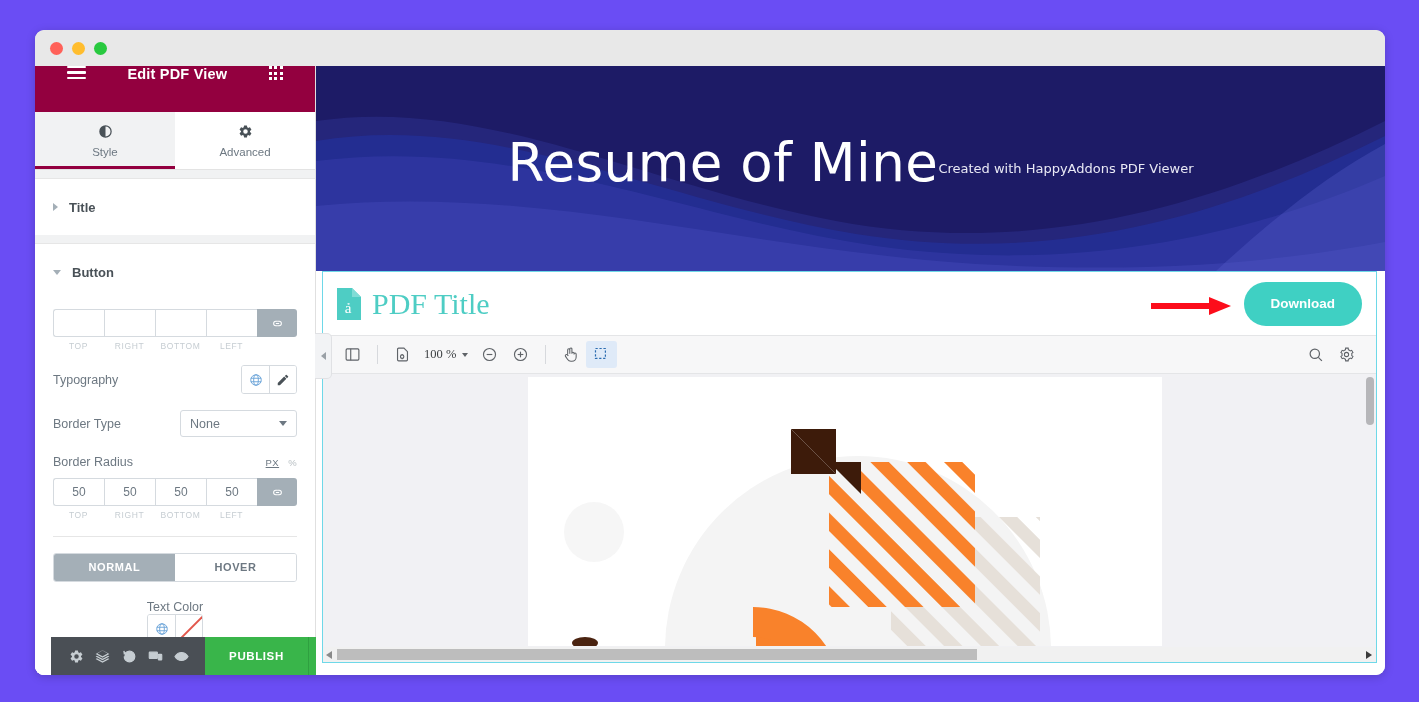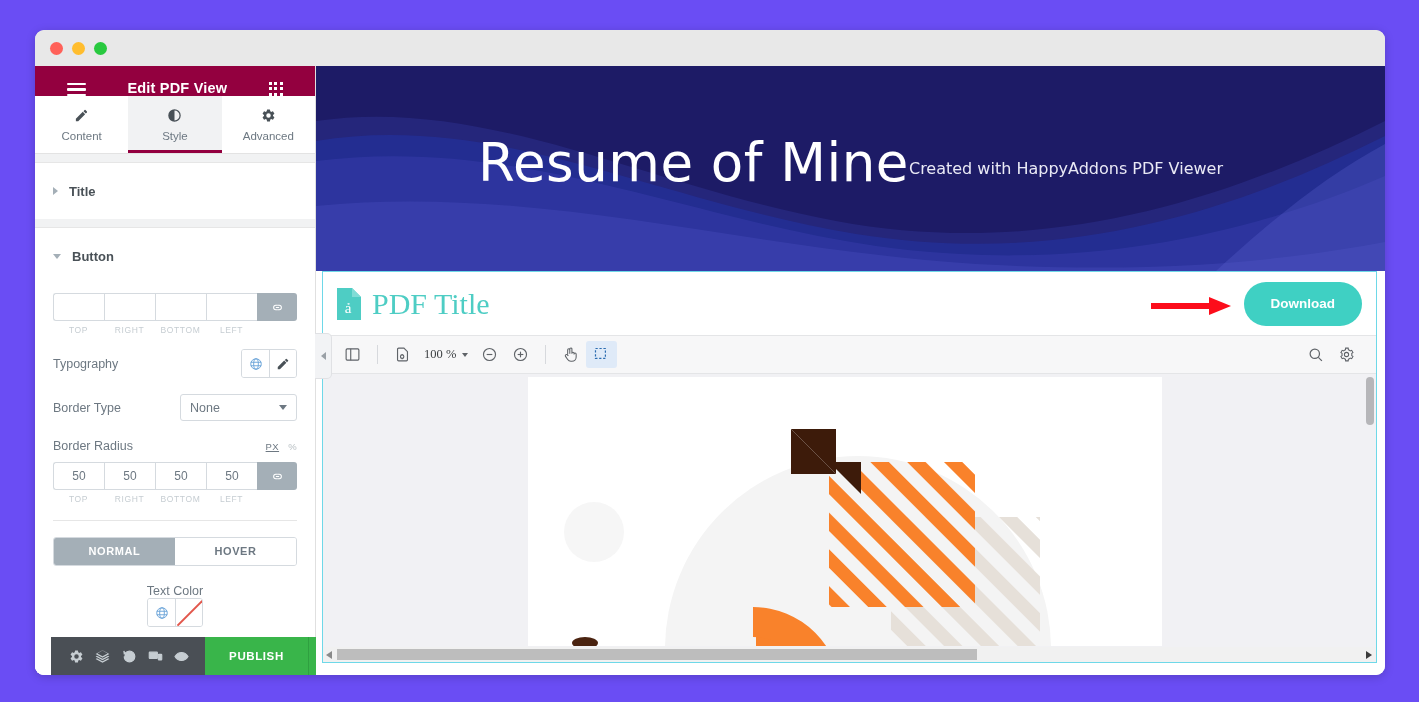--- a/index.html
+++ b/index.html
@@ -33,22 +33,22 @@
   .body-row { display: flex; height: 609px; }
 
   
   .sidebar {
     width: 281px; background: #ffffff;
     display: flex; flex-direction: column;
     position: relative;
     border-right: 1px solid #e0e0e0;
   }
   .panel-header {
-    height: 30px; background: #93003f;
-    display: flex; align-items: flex-end; justify-content: space-between;
+    height: 46px; background: #93003f;
+    display: flex; align-items: flex-start; justify-content: space-between;
     padding: 0 32px; color: #fff; flex: none;
   }
   .panel-title { font-size: 14.5px; font-weight: 600; letter-spacing:.2px;}
   .hamburger { display: flex; flex-direction: column; gap: 3px; cursor: pointer; }
   .hamburger span { display:block; width: 19px; height: 2.4px; background: #fff; border-radius:1px;}
   .grid-icon { display: grid; grid-template-columns: repeat(3, 3.2px);
     grid-template-rows: repeat(3, 3.2px); gap: 2.4px; cursor:pointer; }
   .grid-icon i { display:block; width:3.2px;height:3.2px;background:#fff; }
 
   .tabs { display: flex; height: 58px; border-bottom: 1px solid #e3e3e3; flex: none; }
@@ -157,21 +157,21 @@
     height: 205px; position: relative; overflow: hidden;
     background: #1d1b66;
     display:flex; flex-direction: row; align-items:center; justify-content:center;
   }
   .hero svg.waves { position:absolute; inset:0; width:100%; height:100%; }
   .hero-title {
     position: relative; color: #fff; font-size: 53px; font-weight: 400;
     letter-spacing: .5px; font-family: "DejaVu Sans", sans-serif; margin-bottom: 12px;
   }
   .hero-sub {
-    position: relative; color: #e9e9f5; font-size: 16px; font-weight: 400;
+    position: relative; color: #e9e9f5; font-size: 13px; font-weight: 400;
     font-family: "DejaVu Sans", sans-serif;
   }
 
   .pdf-wrap { position: relative; flex: 1; }
   .pdf-frame {
     position:absolute; left: 6px; top: 0; right: 8px; bottom: 12px;
     border: 1px solid #6ed8e8; background: #fff;
     display:flex; flex-direction: column;
   }
   .pdf-head {
@@ -269,28 +269,20 @@
             <i></i>
             <i></i>
             <i></i>
             <i></i>
             <i></i>
             <i></i>
         </div>
       </div>
 
       <div class="tabs">
-        <div class="tab">
-          <span>
-            <svg viewBox="0 0 24 24">
-                <path d="M3 17.25V21h3.75L17.81 9.94l-3.75-3.75L3 17.25zM20.71 7.04a1 1 0 000-1.41l-2.34-2.34a1 1 0 00-1.41 0l-1.83 1.83 3.75 3.75 1.83-1.83z"></path>
-              </svg>
-          </span>
-          <span>Content</span>
-        </div>
         <div class="tab active">
           <span>
             <svg viewBox="0 0 24 24">
                 <path d="M12 2a10 10 0 100 20 10 10 0 000-20zm0 18V4a8 8 0 010 16z"></path>
               </svg>
           </span>
           <span>Style</span>
         </div>
         <div class="tab">
           <span>

